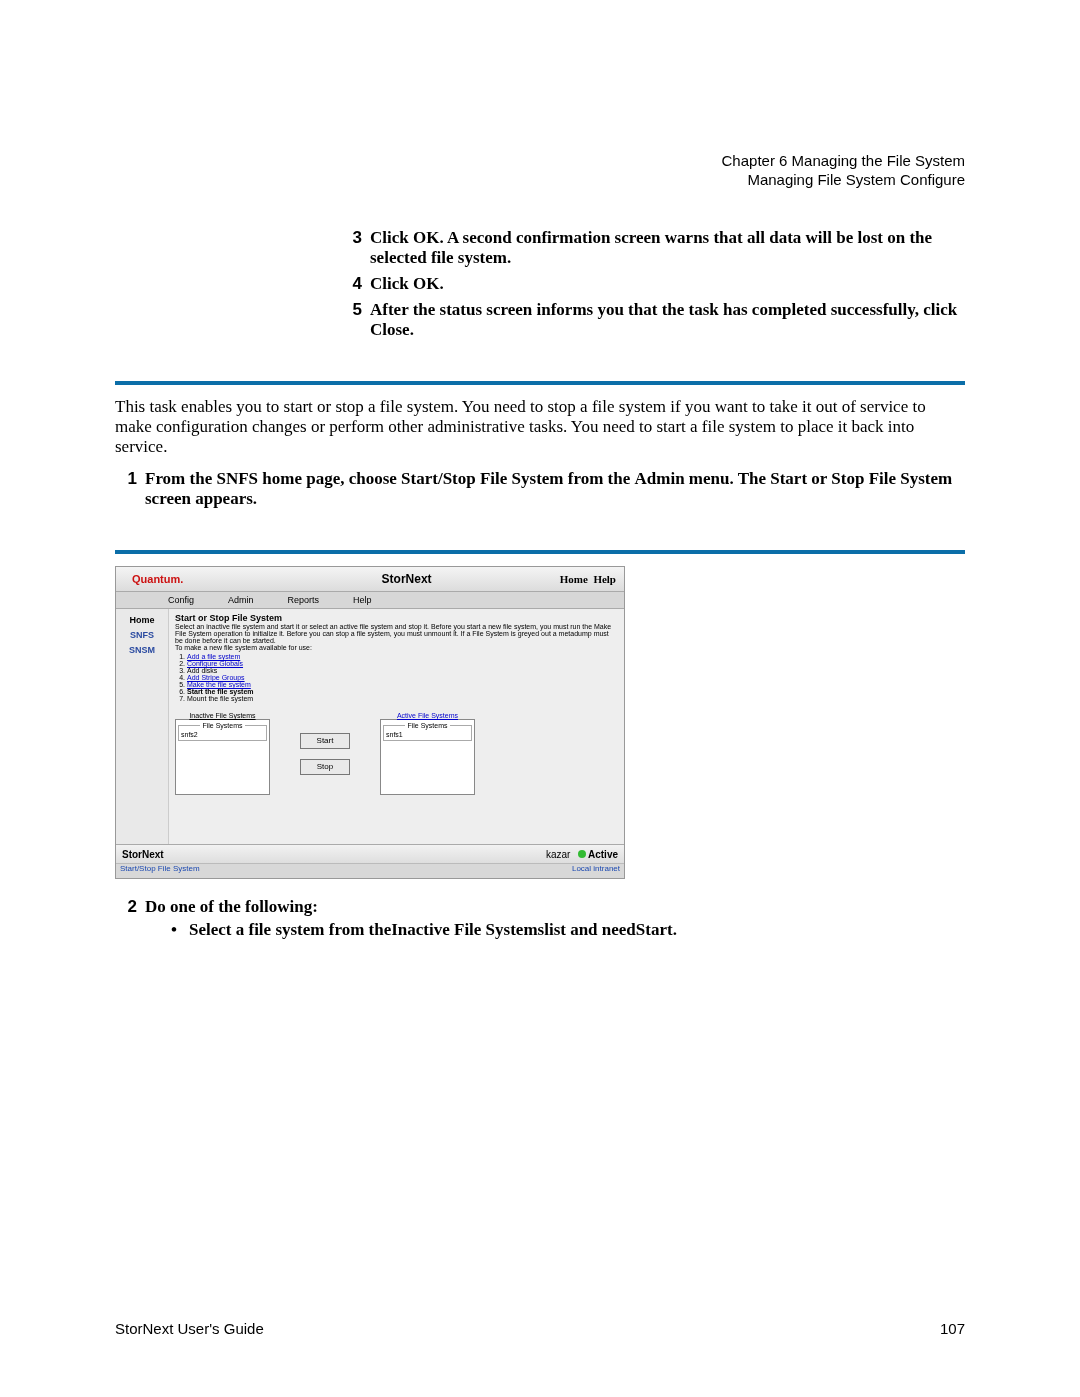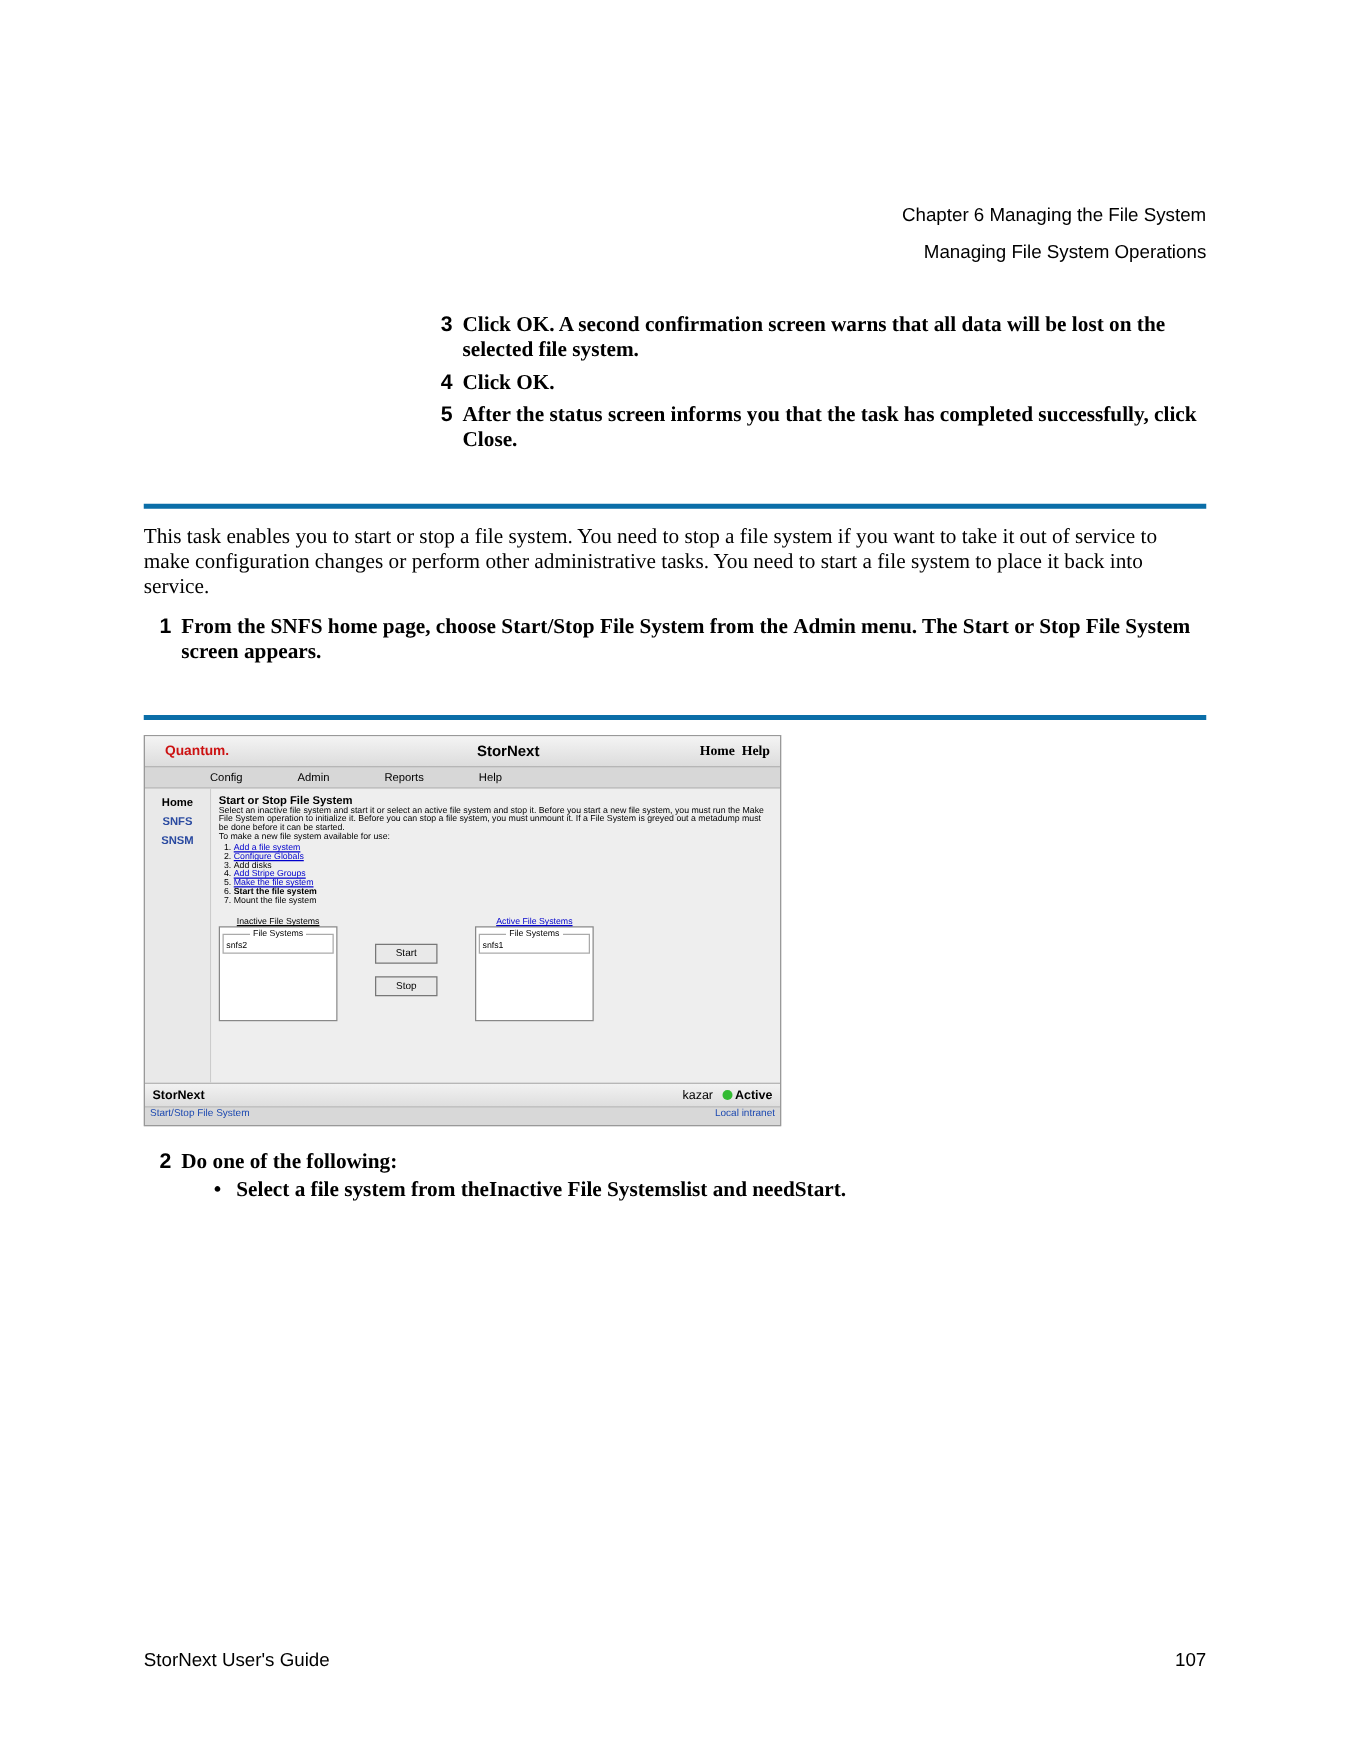--- a/index.html
+++ b/index.html
@@ -1,19 +1,19 @@
 <!DOCTYPE html>
 <html><head>
 <meta charset="utf-8">
 <style>
 body { margin:0; background:#fff; font-family:Georgia,'Times New Roman',serif; color:#000; }
 .page { width:1080px; height:1397px; position:relative; box-sizing:border-box; padding:152px 115px 50px 115px; }
 .sans { font-family:Arial,Helvetica,sans-serif; }
 .hdr { text-align:right; font-size:15px; }
-.hdr p { margin:12px 0 2px; }
+.hdr p { margin:0 0 2px; }
 .content { margin-top:40px; }
 .two-col { display:flex; }
 .left-col { width:225px; flex:0 0 225px; padding-right:20px; box-sizing:border-box; }
 .right-col { flex:1; }
 .section-head { font-weight:bold; font-size:15px; border-top:4px solid #0b6ea8; border-bottom:2px solid #0b6ea8; padding:2px 0; margin-top:0; }
 ol.steps { list-style:none; padding:0; margin:0; }
 ol.steps li { display:flex; margin-bottom:6px; font-size:17px; }
 ol.steps li .num { font-weight:bold; font-family:Arial,sans-serif; width:22px; flex:0 0 22px; text-align:right; margin-right:8px; }
 ol.steps li .txt { flex:1;font-weight:bold; }
 .para { font-size:17px; margin:0 0 12px; }
@@ -23,21 +23,21 @@
 .note-box .ntxt { flex:1; }
 .fig-cap { font-size:15px; }
 
 
 .shot { border:1px solid #999; width:508px; font-family:Arial,sans-serif; font-size:9px; color:#000; background:#d9d9d9; }
 .shot-top { display:flex; align-items:center; background:linear-gradient(#f4f4f4,#dcdcdc); border-bottom:1px solid #aaa; height:24px; }
 .shot-top .brand { font-weight:bold; color:#c11; padding-left:16px; font-size:11px; }
 .shot-top .logo { width:70px; text-align:center; }
 .shot-top .title { flex:1; text-align:center; font-weight:bold; font-size:12px; }
 .shot-top .hh { padding-right:8px; font-weight:bold; font-size:11px;font-family:Liberation Serif, serif; }
-.shot-menu { display:flex; background:#d7d7d7; border-bottom:1px solid #aaa; height:16px; align-items:center; padding-left:52px; gap:44px; font-size:9px; }
+.shot-menu { display:flex; background:#d7d7d7; border-bottom:1px solid #aaa; height:16px; align-items:center; padding-left:52px; gap:34px; font-size:9px; }
 .shot-body { display:flex; min-height:235px; background:#eee; }
 .shot-left { width:52px; background:#e9e9e9; border-right:1px solid #ccc; padding-top:6px; text-align:center; }
 .shot-left div { font-size:9px; font-weight:bold; margin-bottom:5px; }
 .shot-left .b { color:#2a4aa0; }
 .shot-main { flex:1; padding:4px 6px; background:#eee; font-size:8px; }
 .shot-main .t { font-weight:bold; font-size:9px; }
 .shot-main .desc { font-size:7px; }
 .shot-main ol { margin:2px 0 4px 0; padding-left:12px; font-size:7px; }
 .shot-main ol a { color:#00c; text-decoration:underline; }
 .lists { display:flex; gap:30px; margin-top:10px; }
@@ -60,21 +60,21 @@
 .bullets { list-style:none; padding:0; margin:3px 0 0 26px; }
 .bullets li { position:relative; font-size:17px; padding-left:18px; }
 .bullets li:before { content:"•"; position:absolute; left:0; }
 </style>
 </head>
 <body>
 
 <div class="page">
   <div class="hdr sans">
     <p>Chapter 6  Managing the File System</p>
-    <p>Managing File System Operations</p>
+    <p>Managing File System Configure</p>
   </div>
 
   <div class="content">
     <div class="two-col">
       <div class="left-col"></div>
       <div class="right-col">
         <ol class="steps">
           <li>
               <span class="num">3</span>
               <span class="txt">Click OK. A second confirmation screen warns that all data will be lost on the selected file system.</span>

